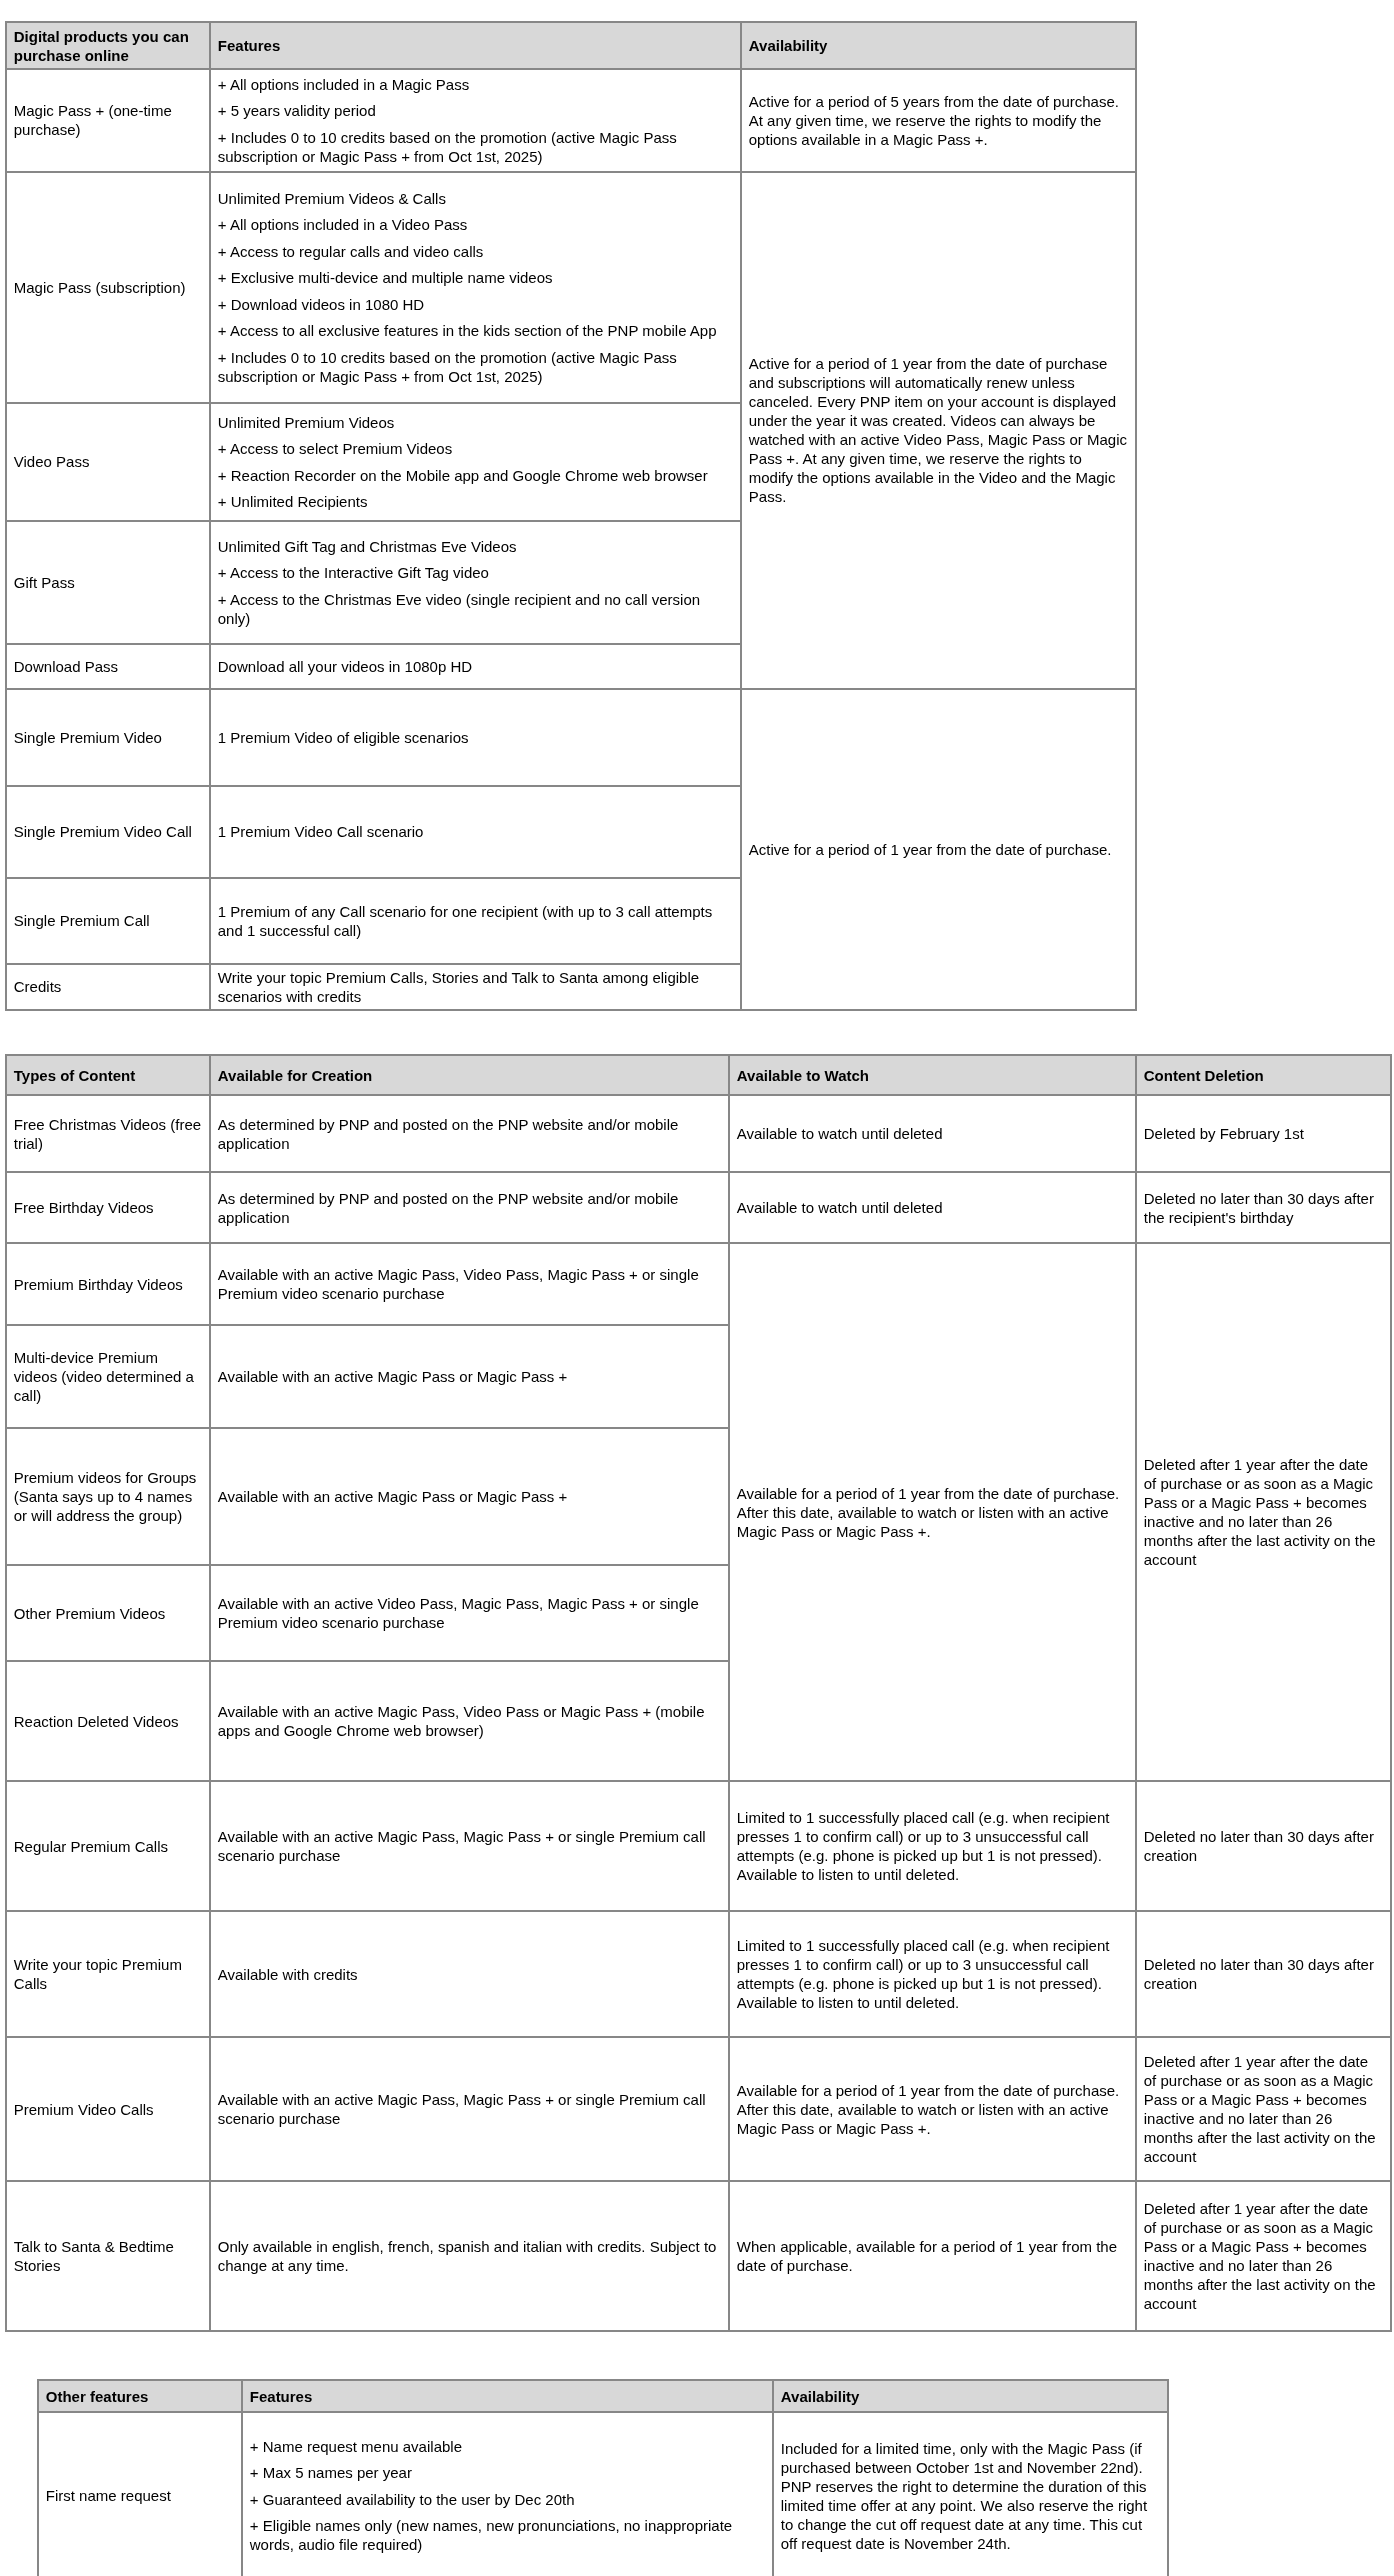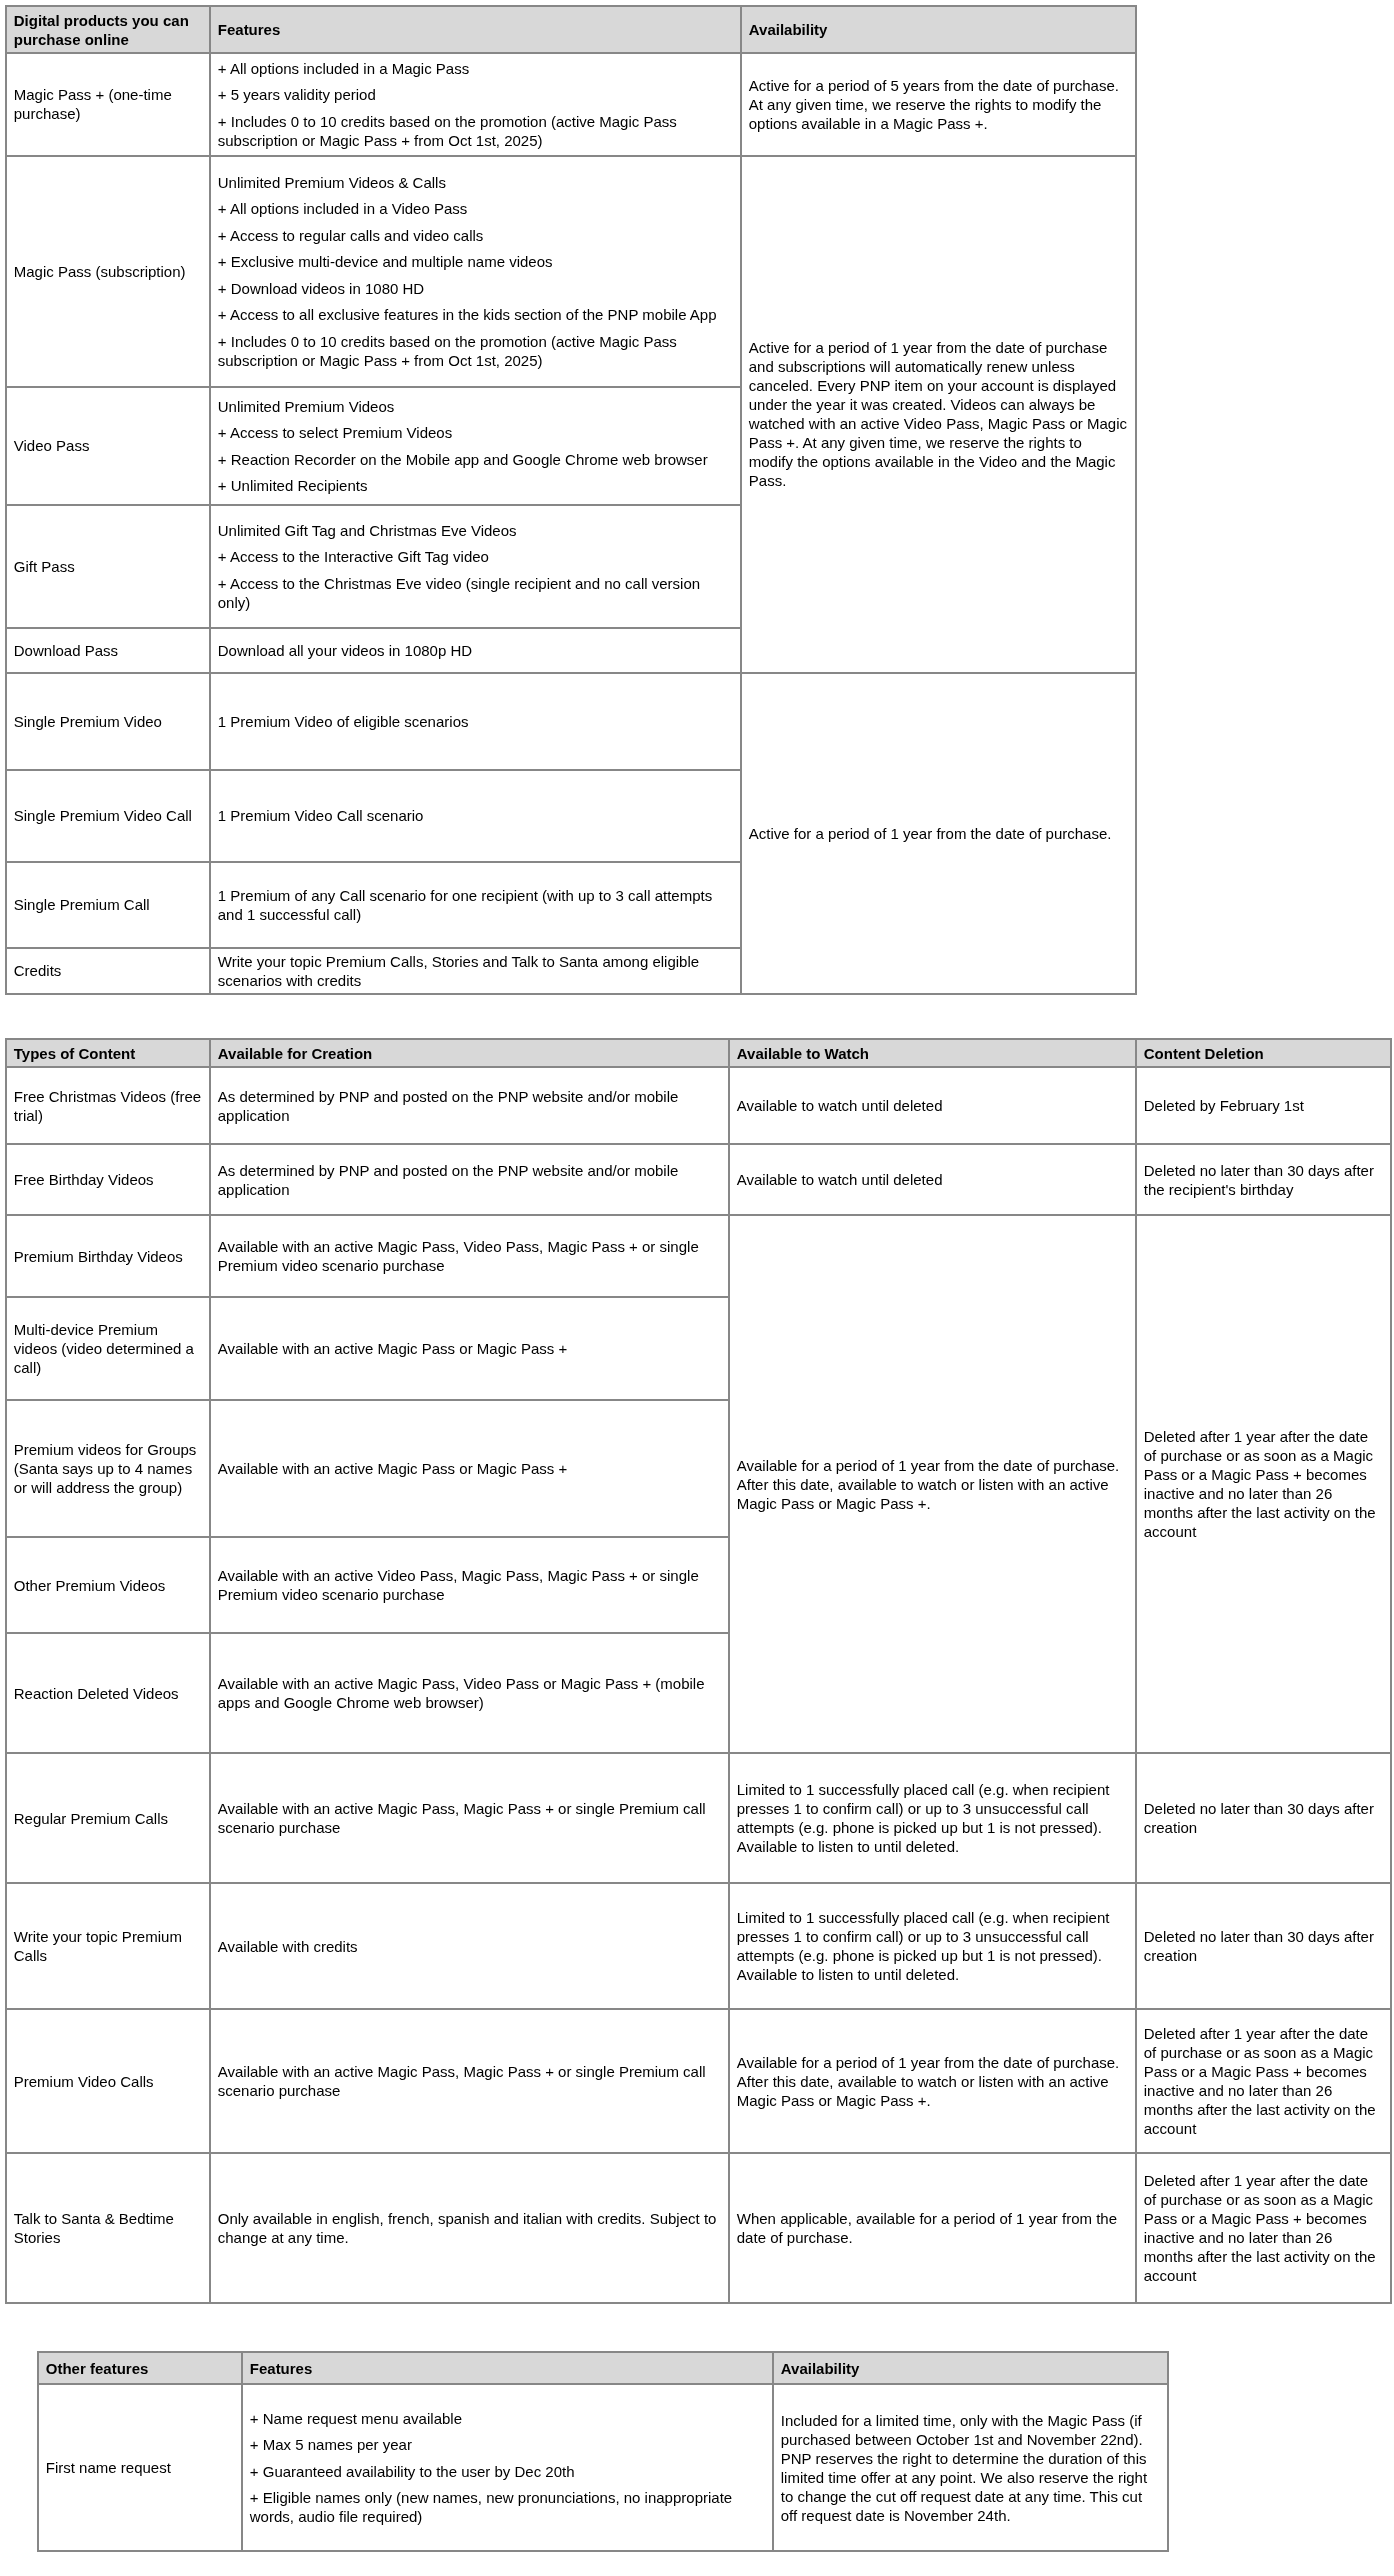--- a/index.html
+++ b/index.html
@@ -28,21 +28,21 @@
     padding: 3.2px 6.4px;
     overflow: hidden;
     word-wrap: break-word;
   }
   th {
     background: #d8d8d8;
     font-weight: bold;
   }
   td p { margin: 0 0 7.5px 0; }
   td p:last-child { margin-bottom: 0; }
-  .t1 { width: 1130px; }
+  .t1 { width: 1130px; margin-top: 16px; }
   .t2 { width: 1384px; margin-top: 43px; }
   .t3 { width: 1130px; margin-top: 47px; margin-left: 32px; }
 </style>
 </head>
 <body>
 
 <div class="page">
 
   <table class="t1">
     <colgroup>
@@ -132,21 +132,21 @@
   </table>
 
   <table class="t2">
     <colgroup>
         <col style="width:204px">
         <col style="width:519px">
         <col style="width:407px">
         <col style="width:255px">
       </colgroup>
     <thead>
-      <tr style="height:28px">
+      <tr style="height:40px">
         <th>Types of Content</th>
         <th>Available for Creation</th>
         <th>Available to Watch</th>
         <th>Content Deletion</th>
       </tr>
     </thead>
     <tbody>
       <tr style="height:77px">
         <td>Free Christmas Videos (free trial)</td>
         <td>As determined by PNP and posted on the PNP website and/or mobile application</td>

